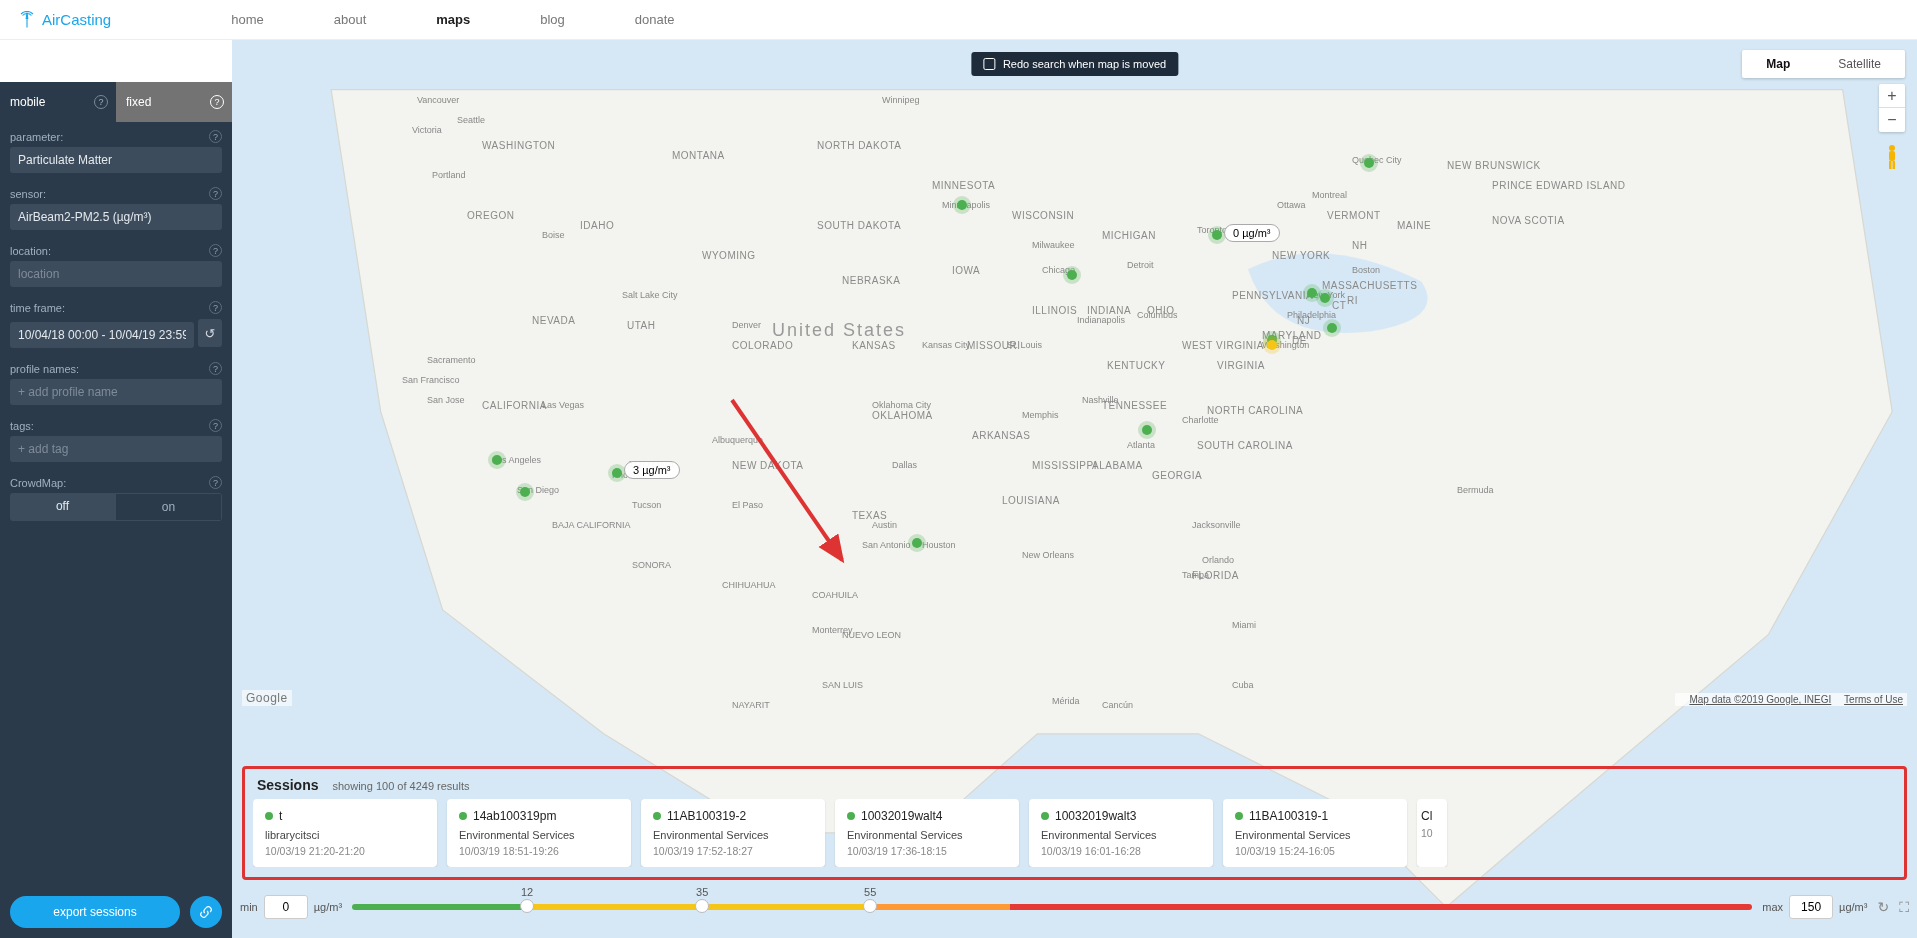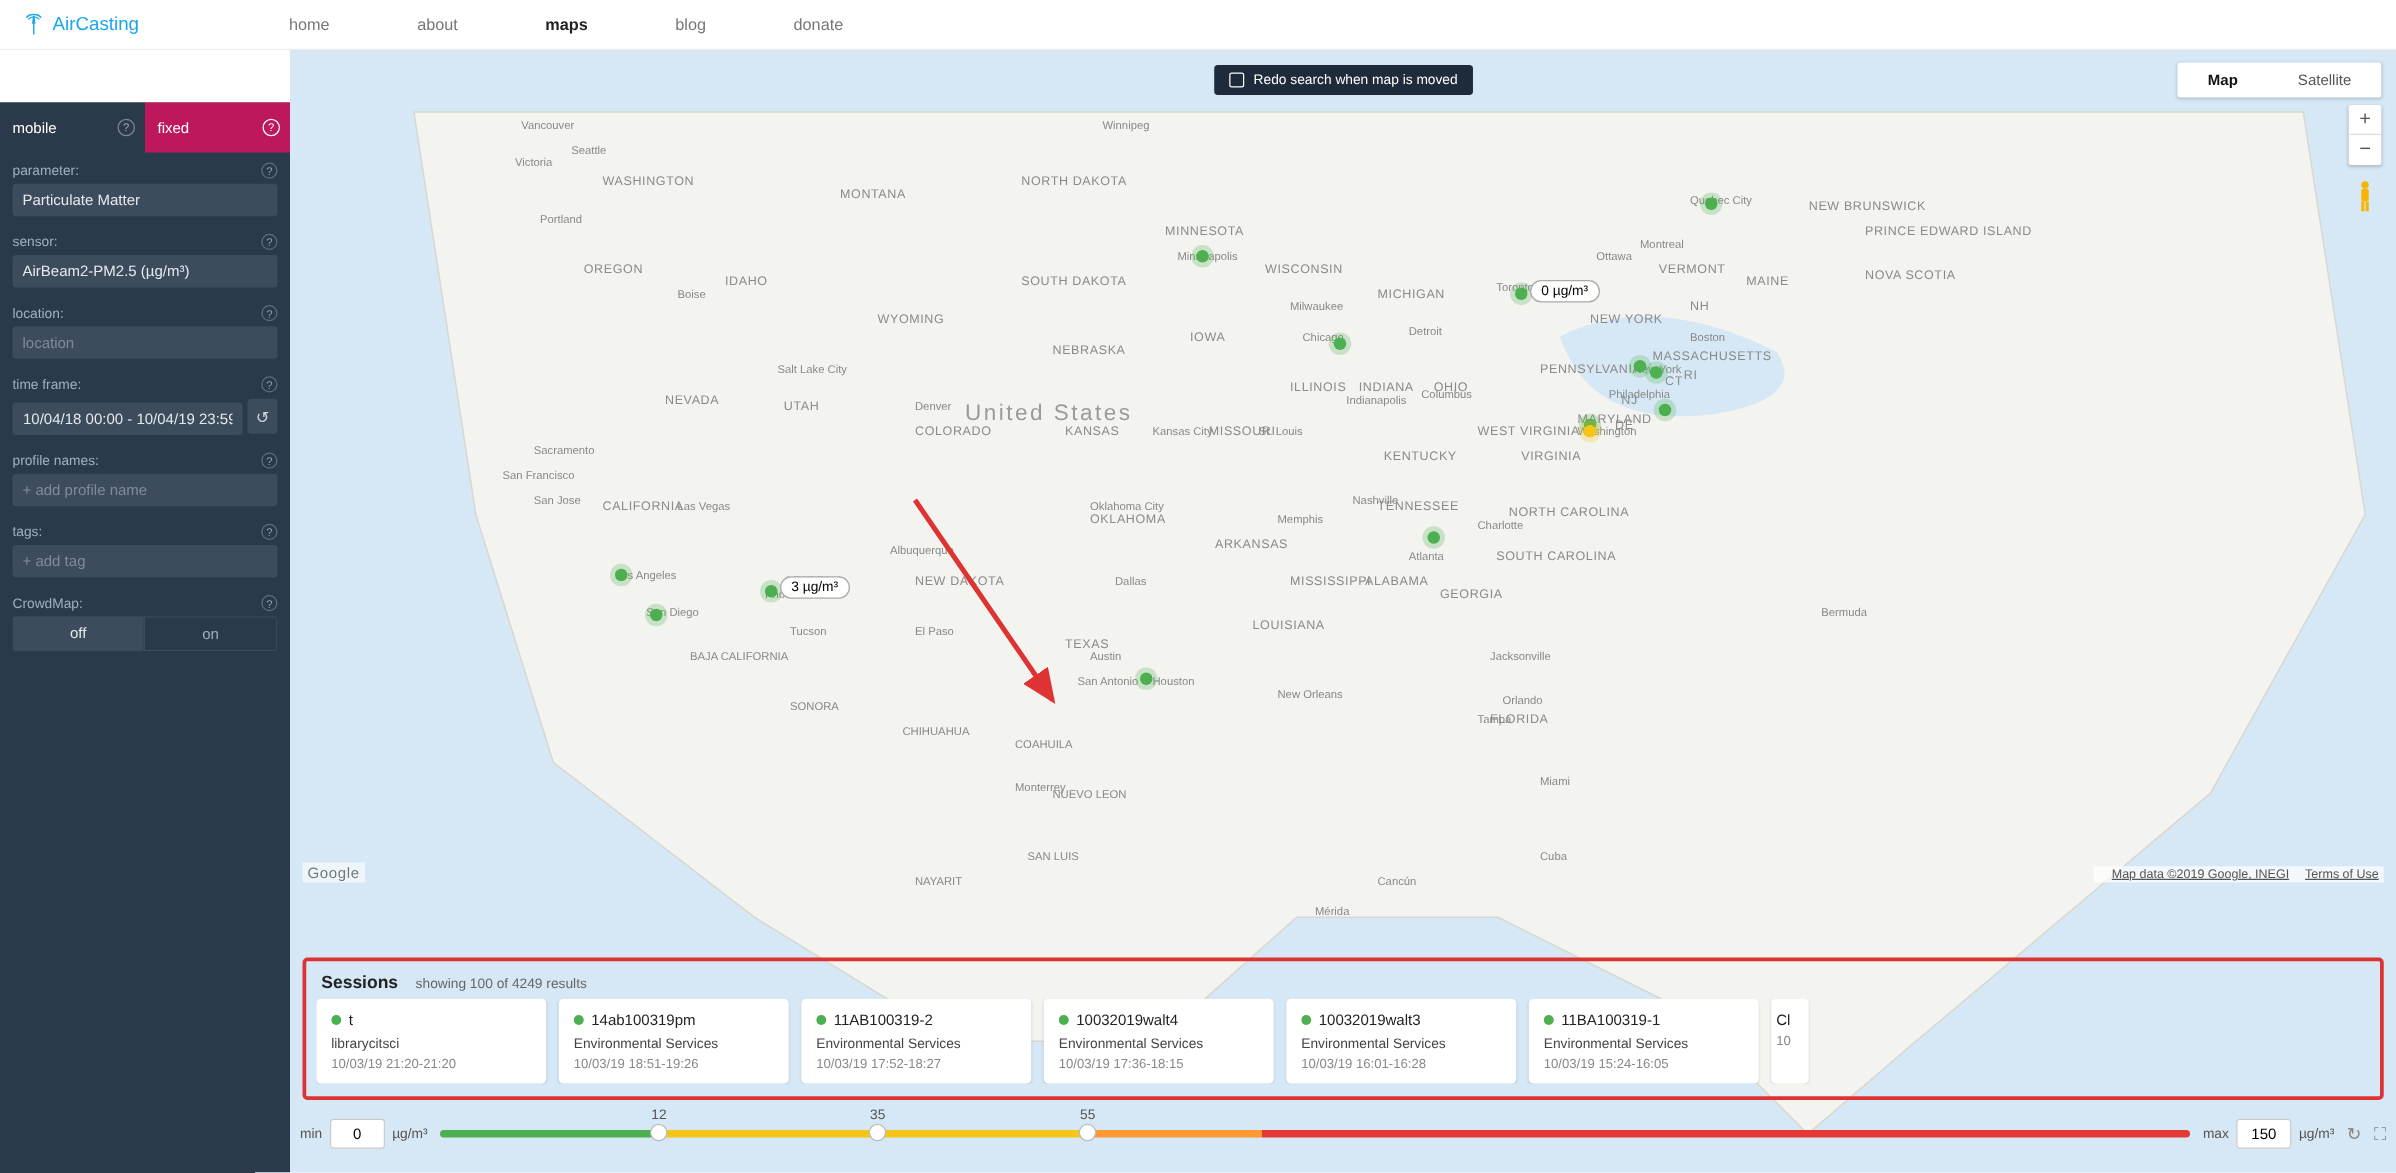--- a/index.html
+++ b/index.html
@@ -14,21 +14,21 @@
 .navlinks a { color: #777; text-decoration: none; font-size: 13px; cursor: pointer; }
 .navlinks a.active { color: #222; font-weight: 700; }
 
 
 .main { flex: 1 1 auto; display: flex; min-height: 0; }
 .sidebar { width: 232px; background: #2b3a4a; color: #cfd6dd; display: flex; flex-direction: column; font-size: 12px; margin-top: 42px; }
 .side-tabs { display: flex; height: 40px; }
 .side-tab { flex: 1; display: flex; align-items: center; padding: 0 10px; color: #fff; font-size: 12px; position: relative; cursor: pointer; }
 .side-tab .help { position: absolute; right: 8px; top: 50%; transform: translateY(-50%); width: 14px; height: 14px; border: 1px solid #7b8896; border-radius: 50%; display: flex; align-items: center; justify-content: center; font-size: 9px; color: #9fb0c0; }
 .side-tab.mobile { background: #2b3a4a; }
-.side-tab.fixed { background: #be185d; }
+.side-tab.fixed { background: #737373; }
 .side-body { padding: 8px 10px 10px 10px; display: flex; flex-direction: column; gap: 14px; }
 .field-label { color: #9fb0c0; font-size: 11px; display: flex; align-items: center; justify-content: space-between; }
 .field-label .help { width: 13px; height: 13px; border: 1px solid #5e6d7d; border-radius: 50%; display: flex; align-items: center; justify-content: center; font-size: 9px; color: #8ea0b1; cursor: pointer; }
 .field-input { margin-top: 4px; background: #3d4c5c; border: none; border-radius: 3px; color: #e4e9ee; padding: 6px 8px; font-size: 12px; width: 100%; }
 .field-input::placeholder { color: #7e8b99; }
 .timeframe-row { display: flex; align-items: center; gap: 4px; margin-top: 4px; }
 .timeframe-row .field-input { flex: 1; }
 .reset-btn { width: 24px; height: 28px; background: #3d4c5c; border-radius: 3px; display: flex; align-items: center; justify-content: center; color: #cfd6dd; cursor: pointer; font-size: 13px; }
 .toggle { display: flex; margin-top: 4px; border-radius: 3px; overflow: hidden; }
 .toggle div { flex: 1; text-align: center; padding: 6px 0; font-size: 12px; cursor: pointer; }
@@ -176,20 +176,28 @@
             <span>CrowdMap:</span>
             <span class="help">?</span>
           </div>
         <div class="toggle">
           <div class="off">off</div>
           <div class="on">on</div>
         </div>
       </div>
     </div>
 
+    <div class="sidebar-footer">
+      <button class="export-btn">export sessions</button>
+      <div class="link-btn">
+        <svg width="14" height="14" viewBox="0 0 24 24">
+            <path fill="none" stroke="#fff" stroke-width="2" d="M10 14a5 5 0 0 1 0-7l3-3a5 5 0 0 1 7 7l-1 1M14 10a5 5 0 0 1 0 7l-3 3a5 5 0 0 1-7-7l1-1"></path>
+          </svg>
+      </div>
+    </div>
   </div>
 
   <div class="mapwrap">
 
     <svg class="land" viewBox="0 0 1360 900" preserveAspectRatio="none">
       <rect width="1360" height="900" fill="#d6e8f5"></rect>
 
       <path fill="#f3f3ef" stroke="#d8d8d2" d="M80,40 L1300,40 L1340,300 L1240,480 L1050,640 L980,700 L900,620 L780,560 L650,560 L560,640 L430,640 L300,560 L170,460 L120,300 Z"></path>
 
       <path fill="#d6e8f5" d="M820,185 q60,-30 140,10 q20,30 -40,40 q-80,10 -100,-50z"></path>
@@ -291,21 +299,21 @@
         <div class="city-label" style="left: 1000px; top: 580px;">Miami</div>
         <div class="city-label" style="left: 1030px; top: 300px;">Washington</div>
         <div class="city-label" style="left: 1055px; top: 270px;">Philadelphia</div>
         <div class="city-label" style="left: 1075px; top: 250px;">New York</div>
         <div class="city-label" style="left: 1120px; top: 225px;">Boston</div>
         <div class="city-label" style="left: 965px; top: 185px;">Toronto</div>
         <div class="city-label" style="left: 1045px; top: 160px;">Ottawa</div>
         <div class="city-label" style="left: 1080px; top: 150px;">Montreal</div>
         <div class="city-label" style="left: 1120px; top: 115px;">Quebec City</div>
         <div class="city-label" style="left: 580px; top: 585px;">Monterrey</div>
-        <div class="city-label" style="left: 820px; top: 684px;">Mérida</div>
+        <div class="city-label" style="left: 820px; top: 656px;">Mérida</div>
         <div class="city-label" style="left: 870px; top: 660px;">Cancún</div>
         <div class="city-label" style="left: 1000px; top: 640px;">Cuba</div>
         <div class="city-label" style="left: 1225px; top: 445px;">Bermuda</div>
         <div class="city-label" style="left: 320px; top: 480px;">BAJA CALIFORNIA</div>
         <div class="city-label" style="left: 400px; top: 520px;">SONORA</div>
         <div class="city-label" style="left: 490px; top: 540px;">CHIHUAHUA</div>
         <div class="city-label" style="left: 580px; top: 550px;">COAHUILA</div>
         <div class="city-label" style="left: 610px; top: 590px;">NUEVO LEON</div>
         <div class="city-label" style="left: 590px; top: 640px;">SAN LUIS</div>
         <div class="city-label" style="left: 500px; top: 660px;">NAYARIT</div>

